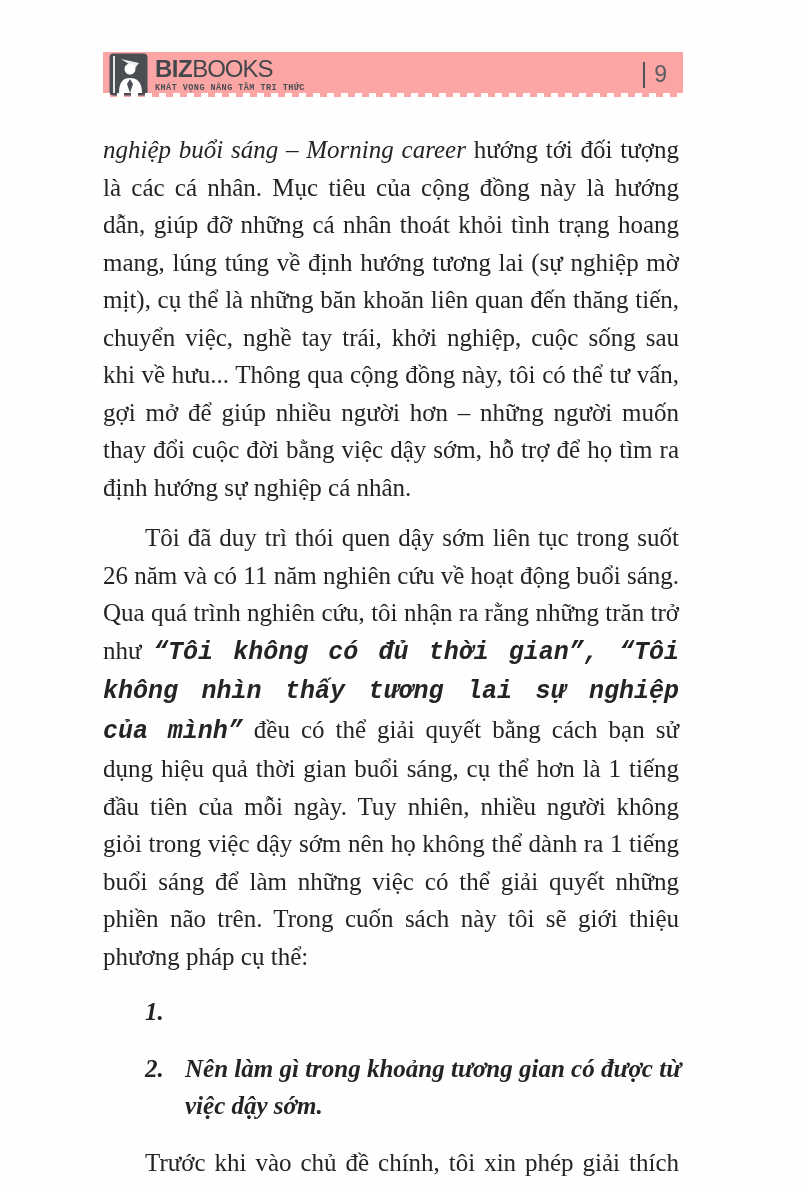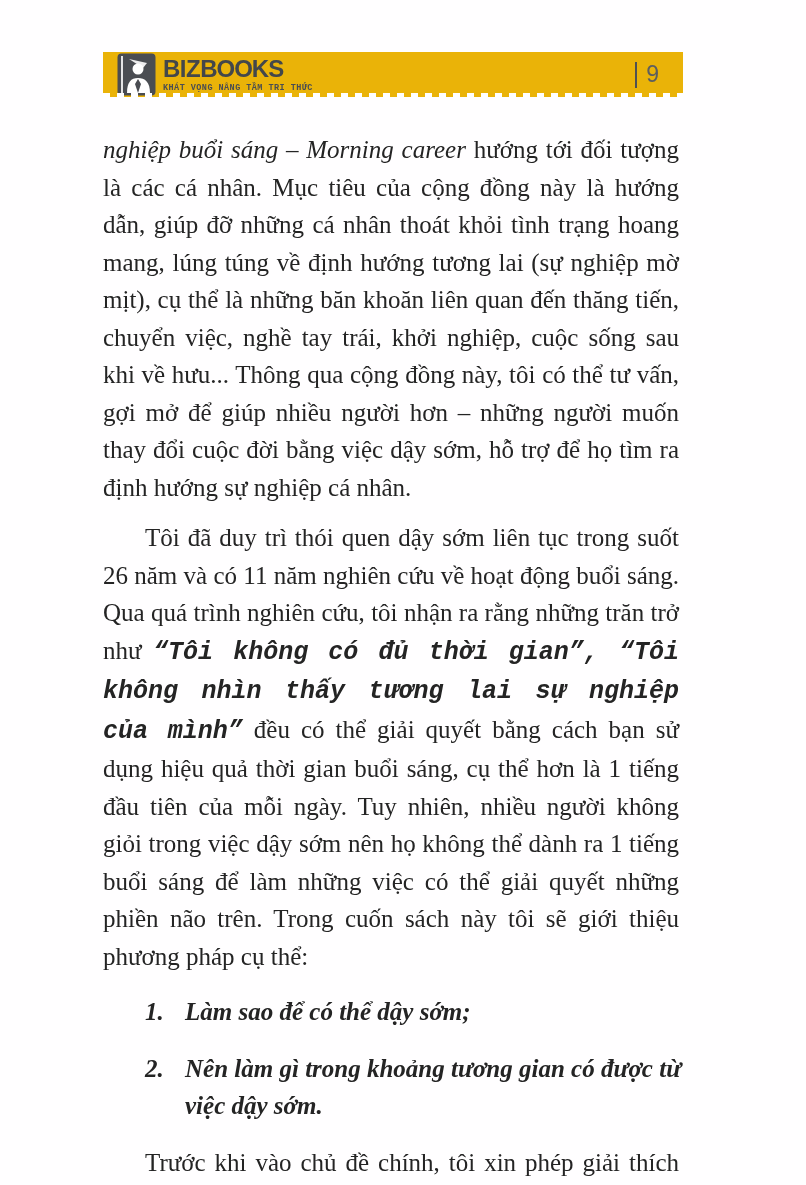--- a/index.html
+++ b/index.html
@@ -8,39 +8,39 @@
     background:#ffffff;
     font-family:"Liberation Serif","DejaVu Serif",serif;
     position:relative;
     overflow:hidden;
   }
   .sheet{position:absolute;inset:0;background:#fffeff;}
 
   
   .band{
     position:absolute;left:103px;top:52px;width:580px;height:45px;
-    background:#eab308;
+    background:#fca5a5;
     display:flex;align-items:center;justify-content:space-between;
-    padding:12px;box-sizing:border-box;
+    padding:4px;box-sizing:border-box;
   }
   .band::after{ 
     content:"";position:absolute;left:0;right:0;bottom:-3px;height:7px;
     background:repeating-linear-gradient(90deg,#ffffff 0 7px,transparent 7px 14px);
     border-radius:0;
   }
   .logo{display:flex;align-items:center;gap:7px;margin-left:2px;}
   .logo-mark{width:39px;height:43px;display:block;flex:0 0 auto;}
   .logo-text{display:flex;flex-direction:column;line-height:1;}
   .brand{
     font-family:"Liberation Sans",sans-serif;
     font-size:24px;color:#43474b;letter-spacing:-0.5px;
     display:flex;align-items:baseline;
   }
   .brand .biz{font-weight:800;}
-  .brand .books{font-weight:700;letter-spacing:-1px;}
+  .brand .books{font-weight:400;letter-spacing:-1px;}
   .tagline{
     font-family:Liberation Mono, monospace;
     font-size:8.5px;font-weight:700;color:#4a4d52;
     letter-spacing:0.45px;margin-top:3px;white-space:nowrap;
   }
   .pageno{
     display:flex;align-items:center;gap:9px;margin-right:12px;
     font-family:"Liberation Sans",sans-serif;
     color:#5c5e60;
   }
@@ -104,21 +104,20 @@
 
   <main class="page-body">
 
     <p><span class="ital">nghiệp buổi sáng – Morning career</span><span> hướng tới đối tượng là các cá nhân. Mục tiêu của cộng đồng này là hướng dẫn, giúp đỡ những cá nhân thoát khỏi tình trạng hoang mang, lúng túng về định hướng tương lai (sự nghiệp mờ mịt), cụ thể là những băn khoăn liên quan đến thăng tiến, chuyển việc, nghề tay trái, khởi nghiệp, cuộc sống sau khi về hưu... Thông qua cộng đồng này, tôi có thể tư vấn, gợi mở để giúp nhiều người hơn – những người muốn thay đổi cuộc đời bằng việc dậy sớm, hỗ trợ để họ tìm ra định hướng sự nghiệp cá nhân.</span></p>
 
     <p class="indent"><span>Tôi đã duy trì thói quen dậy sớm liên tục trong suốt 26 năm và có 11 năm nghiên cứu về hoạt động buổi sáng. Qua quá trình nghiên cứu, tôi nhận ra rằng những trăn trở như </span><span class="bi">“Tôi không có đủ thời gian”, “Tôi không nhìn thấy tương lai sự nghiệp của mình”</span><span> đều có thể giải quyết bằng cách bạn sử dụng hiệu quả thời gian buổi sáng, cụ thể hơn là 1 tiếng đầu tiên của mỗi ngày. Tuy nhiên, nhiều người không giỏi trong việc dậy sớm nên họ không thể dành ra 1 tiếng buổi sáng để làm những việc có thể giải quyết những phiền não trên. Trong cuốn sách này tôi sẽ giới thiệu phương pháp cụ thể:</span></p>
 
     <ol class="methods">
       <li>
         <span class="num">1.</span>
-        <span class="li-text">Làm sao để có thể dậy sớm;</span>
       </li>
       <li>
         <span class="num">2.</span>
         <span class="li-text">Nên làm gì trong khoảng tương gian có được từ việc dậy sớm.</span>
       </li>
     </ol>
 
     <p class="indent">Trước khi vào chủ đề chính, tôi xin phép giải thích ngắn gọn lý do tại sao tôi thực hiện các hoạt động để</p>
 
   </main>

